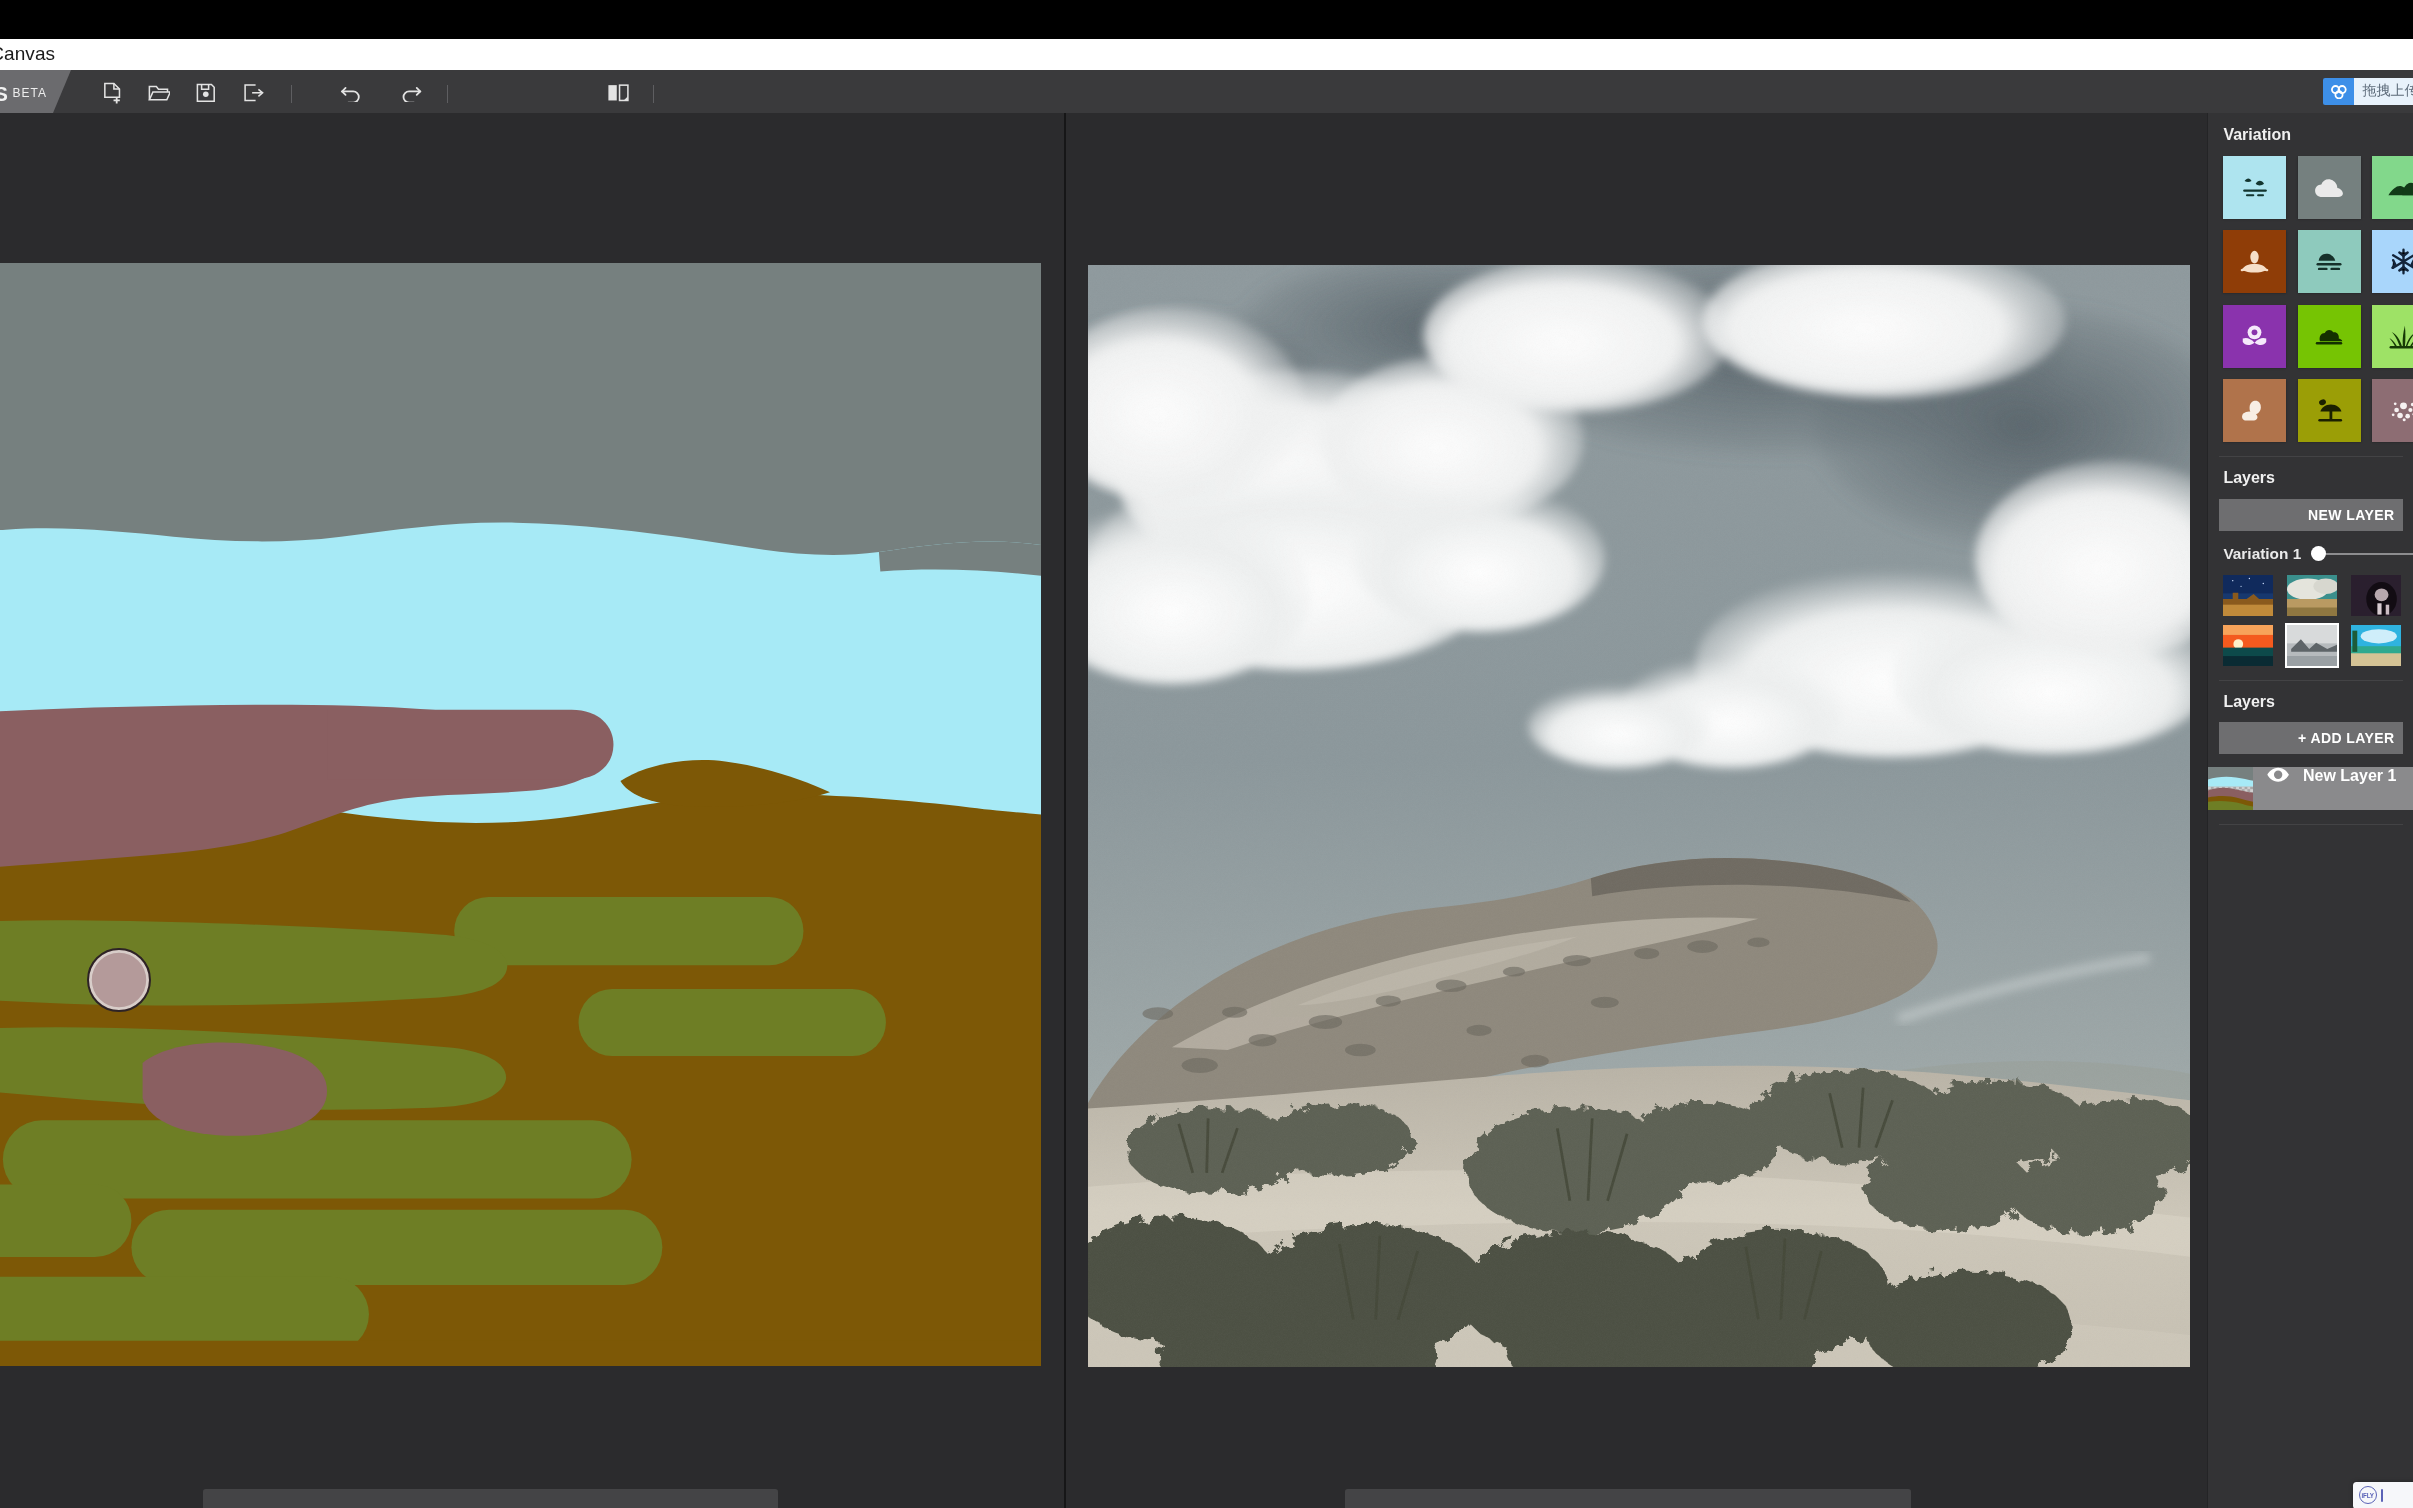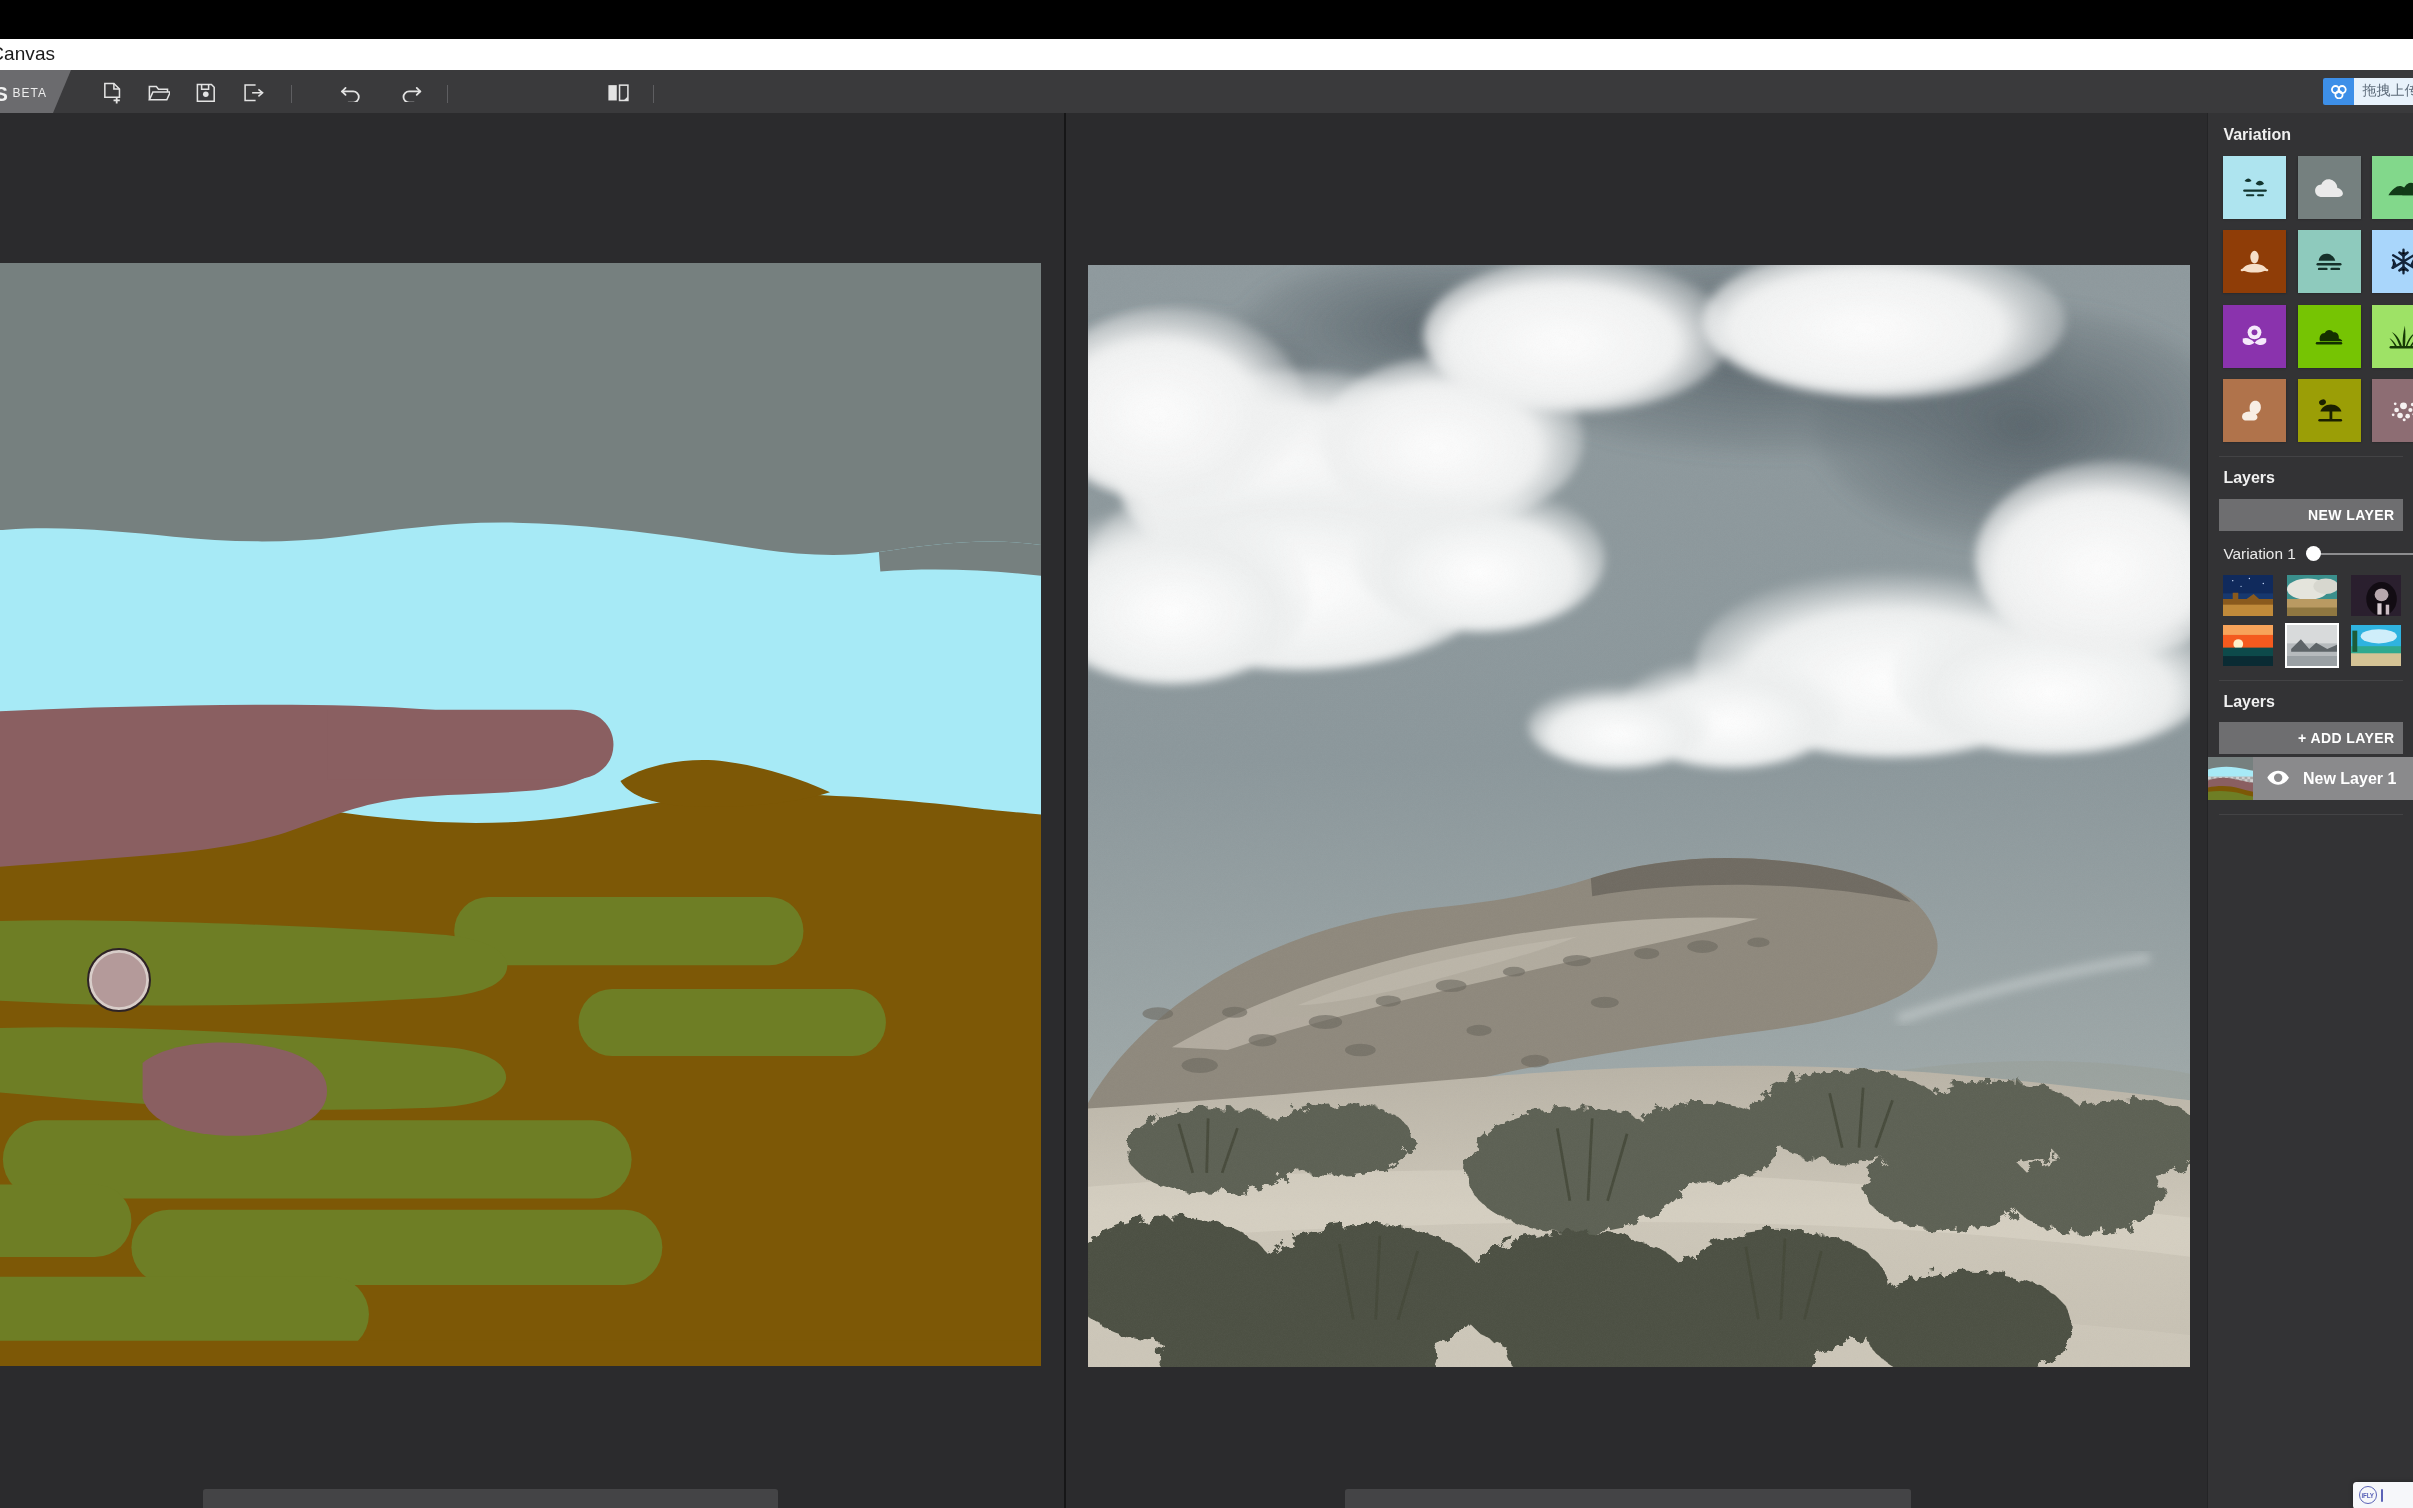--- a/index.html
+++ b/index.html
@@ -159,21 +159,21 @@
     margin:11.2px 11.2px 0 11.2px; height:32px; background:#6e6e70;
     display:flex; align-items:center; justify-content:flex-end;
     padding-right:8.4px;
     font-size:14px; font-weight:700; color:#fff; letter-spacing:0.4px;
     white-space:nowrap; overflow:hidden;
   }
   #variation-row {
     display:flex; align-items:center; gap:9.8px;
     padding:14px 0 0 15.4px;
   }
-  #variation-label { font-size:15.4px; font-weight:400; color:#eaeaea; white-space:nowrap; }
+  #variation-label { font-size:15.4px; font-weight:700; color:#eaeaea; white-space:nowrap; }
   #variation-slider { position:relative; flex:1; height:15.4px; }
   #variation-slider .rail {
     position:absolute; left:0; right:-28px; top:7px; height:2.1px; background:#8d8d8f;
   }
   #variation-slider .knob {
     position:absolute; left:0; top:0; width:15.4px; height:15.4px;
     border-radius:50%; background:#ffffff;
   }
 
   #styles-grid {
@@ -182,22 +182,22 @@
   }
   .style-thumb {
     width:50px; height:41px; position:relative; overflow:hidden;
     background:#555;
   }
   .style-thumb.selected { outline:2.1px solid #ffffff; outline-offset:-0.7px; }
   .style-thumb svg { display:block; width:100%; height:100%; }
 
   
   #layer-row {
-    margin:3px 0 0 0; height:43px; background:#8a8a8c;
-    display:flex; align-items:center;
+    margin:13px 0 0 0; height:43px; background:#8a8a8c;
+    display:flex; align-items:flex-start;
   }
   #layer-thumb { width:45px; height:43px; position:relative; overflow:hidden; }
   #layer-thumb svg { display:block; width:100%; height:100%; }
   #layer-eye { width:50px; display:flex; align-items:center; justify-content:center; }
   #layer-name { font-size:16px; font-weight:700; color:#ffffff; white-space:nowrap; }
 
   
   #bottombar-left {
     position:absolute; left:203px; top:1489px; width:575px; height:19.6px;
     background:#444446; border-radius:2.8px 2.8px 0 0;

